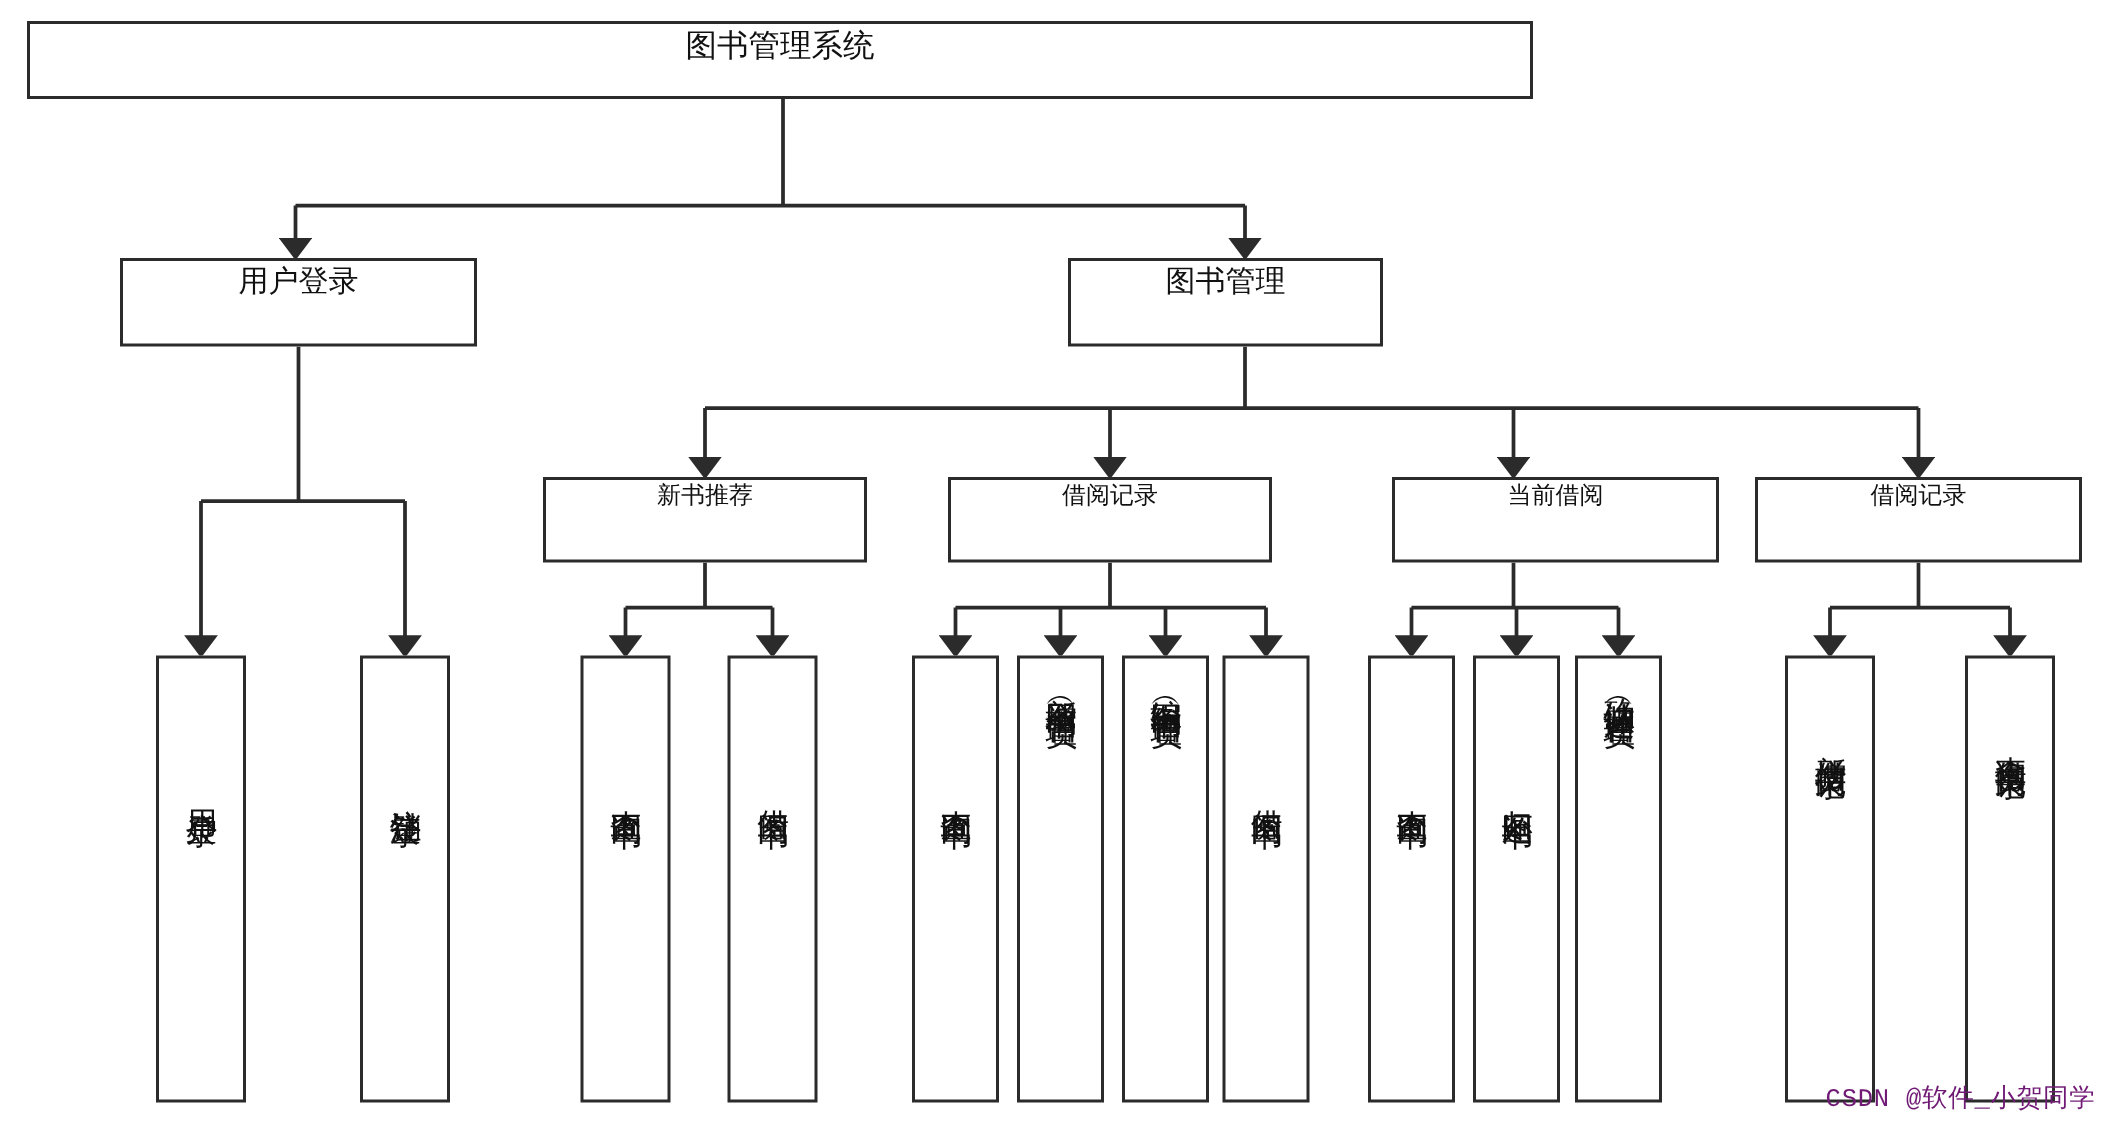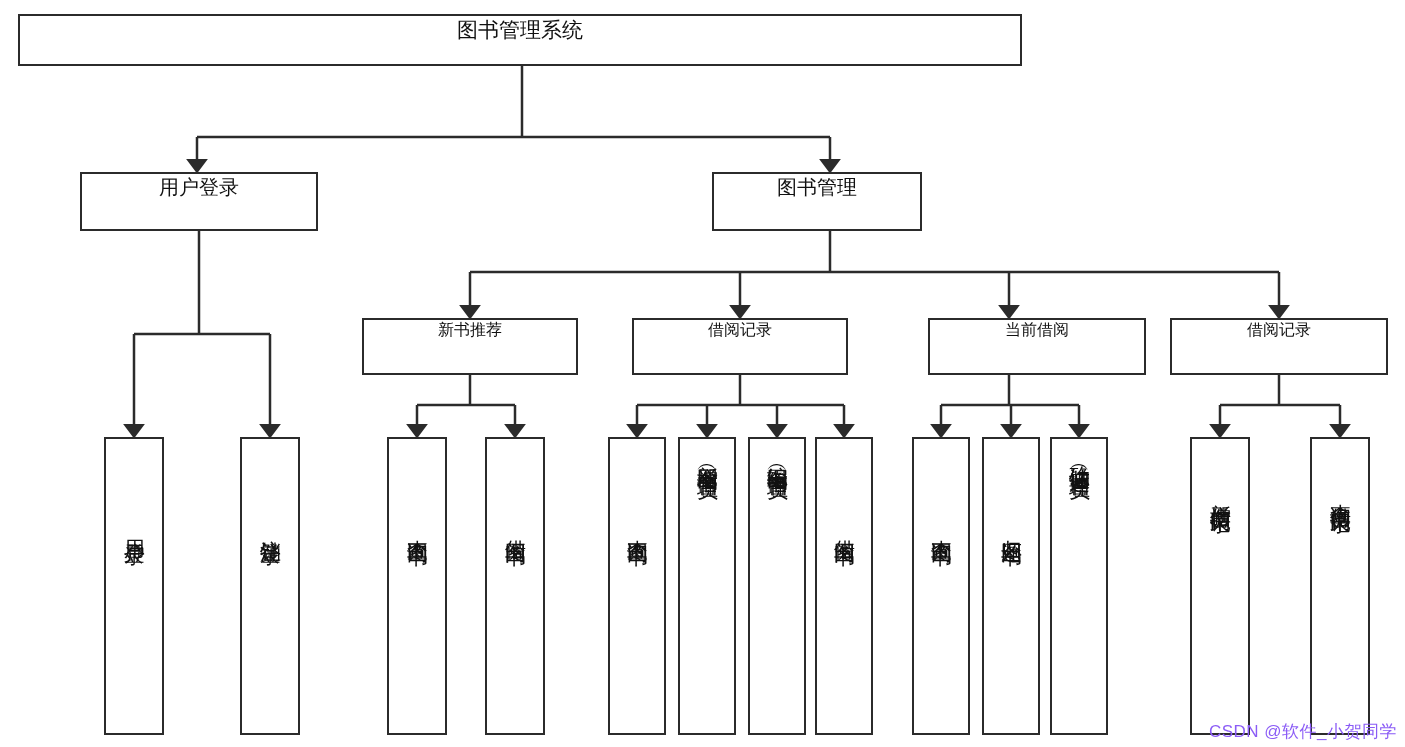--- a/index.html
+++ b/index.html
@@ -42,24 +42,24 @@
     display:block;
   }
   .leaf-short .vtext{margin-top:78px;}
   .leaf-mid .vtext{margin-top:42px;}
   .leaf-long .vtext{margin-top:4px;}
   #watermark{
     position:absolute;
     right:8px;
     bottom:4px;
     font-size:17px;
-    color:#8b5cf6;
+    color:#701a75;
     letter-spacing:0.5px;
     white-space:nowrap;
-    font-family:Liberation Sans, sans-serif;
+    font-family:Liberation Mono, monospace;
   }
 </style>
 </head>
 <body>
 
 <div id="canvas">
 
   <svg id="wires" viewBox="0 0 1405 747" xmlns="http://www.w3.org/2000/svg">
     <defs>
       <marker id="arrowhead" markerWidth="9" markerHeight="9" refX="2.2" refY="4.5" orient="auto" markerUnits="strokeWidth">

